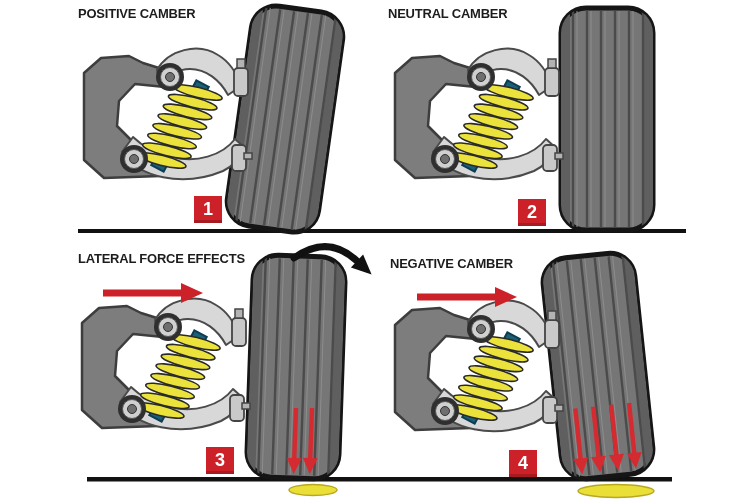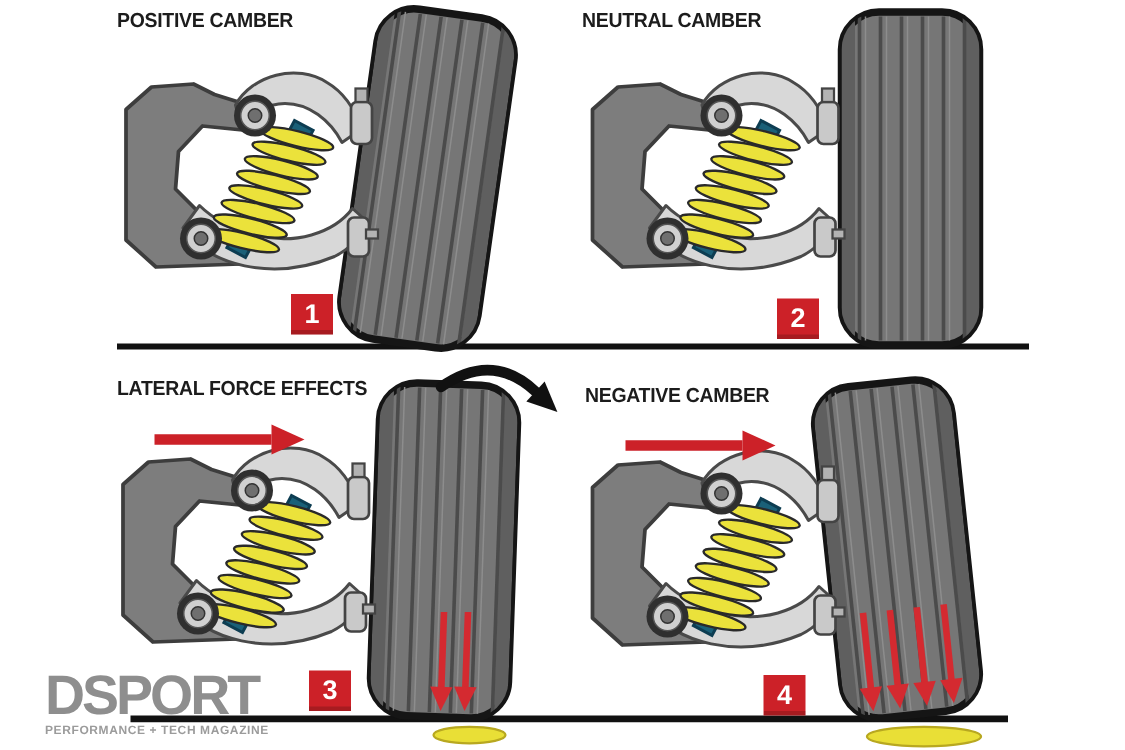--- a/index.html
+++ b/index.html
@@ -16,24 +16,20 @@
              text-shadow:1px 1px 0 #ffffff;}
   .logo-tag{font-size:8px;font-weight:700;color:#9b9b9b;letter-spacing:0.4px;margin-top:4px;}
   .t1{left:78px;top:6px;} .t2{left:388px;top:6px;} .t3{left:78px;top:251px;} .t4{left:390px;top:256px;}
   .b1{left:194px;top:196px;} .b2{left:518px;top:199px;} .b3{left:206px;top:447px;} .b4{left:509px;top:450px;}
 </style>
 </head>
 <body>
 
 <div id="stage">
 
-  <div class="logo">
-    <div class="logo-name">DSPORT</div>
-    <div class="logo-tag">PERFORMANCE + TECH MAGAZINE</div>
-  </div>
 
   <svg width="750" height="500" viewBox="0 0 750 500">
     <defs>
 
       <g id="tire">
         <rect x="-46" y="-111" width="92" height="222" rx="25" fill="#767676" stroke="#151515" stroke-width="5"></rect>
         <clipPath id="tclip">
             <rect x="-46" y="-111" width="92" height="222" rx="25"></rect>
           </clipPath>
         <g clip-path="url(#tclip)">

